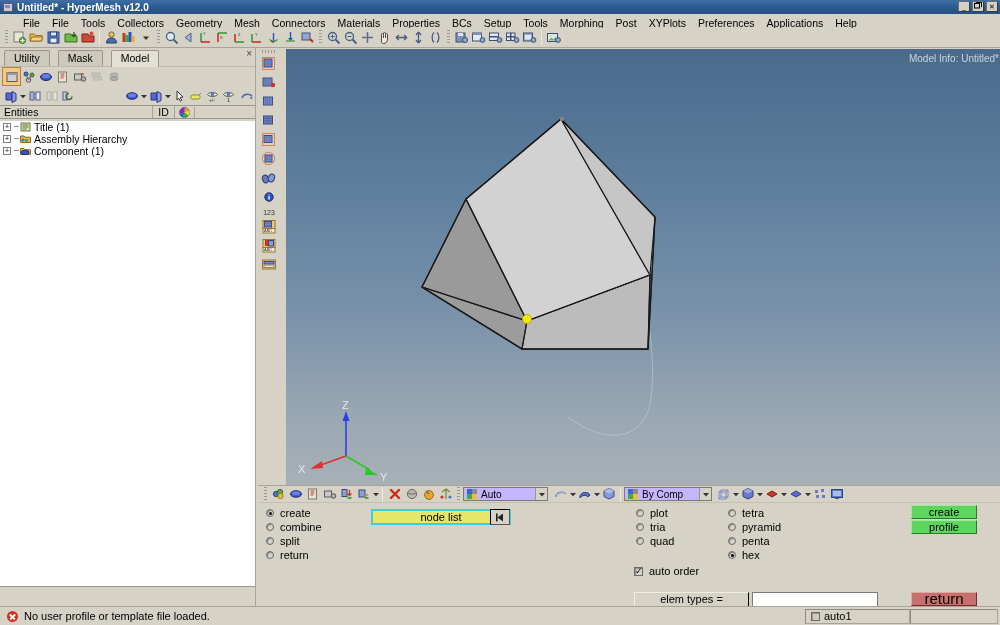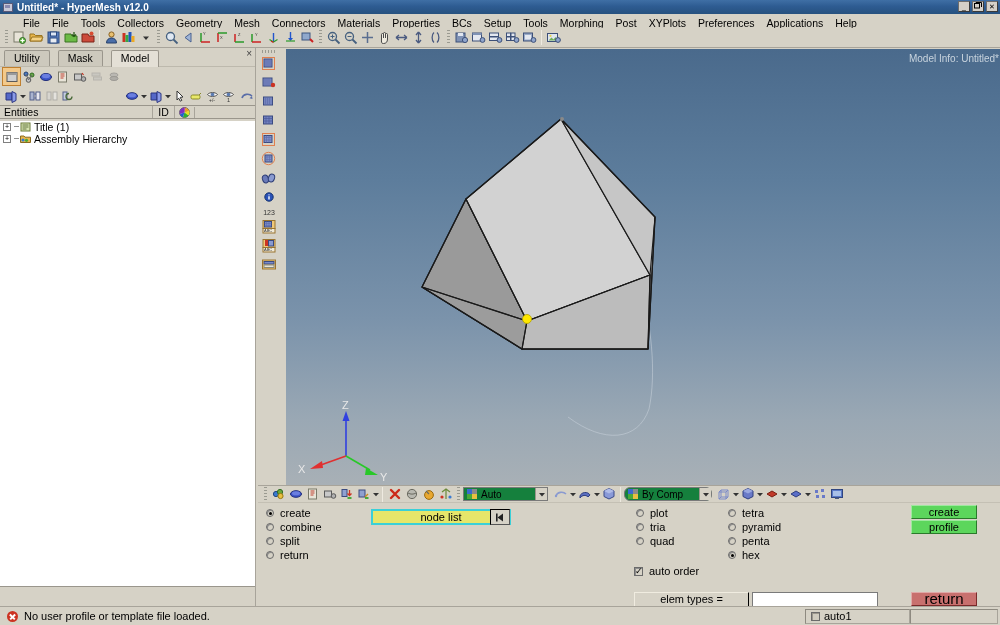--- a/index.html
+++ b/index.html
@@ -121,21 +121,21 @@
   
   .cmdpanel {
     position:absolute; left:258px; top:485px; width:742px; height:121px;
     background:#d6d2c6; border-top:1px solid #a8a49a;
   }
   .cmd-toolbar {
     height:17px; display:flex; align-items:center; padding-left:3px;
     border-bottom:1px solid #c4c0b4;
   }
   .combo {
-    height:14px; border:1px solid #7a7a7a; background:#15803d; display:flex;
+    height:14px; border:1px solid #7a7a7a; background:#c4b5fd; display:flex;
     align-items:center; font-size:10px; padding-left:2px; cursor:pointer;
   }
   .combo .arrow {
     margin-left:auto; width:12px; height:12px; background:#d6d2c6;
     border-left:1px solid #9a968c; display:flex; align-items:center; justify-content:center;
     font-size:6px;
   }
   .radios { position:absolute; }
   .radio-row { display:flex; align-items:center; height:14px; font-size:11px; }
   .radio {
@@ -642,20 +642,31 @@
         <div class="tdash"></div>
         <div class="ticon">
           <svg width="11" height="10" viewBox="0 0 11 10">
             <path d="M.5 8.5V2h3.5l1 1.2h5.5v5.3z" fill="#e8b64c" stroke="#8a6a20"></path>
             <circle cx="3" cy="6" r="1.6" fill="#3a7ad0"></circle>
             <circle cx="6.5" cy="6.3" r="1.6" fill="#4aa83a"></circle>
           </svg>
         </div>
         <div class="tlabel">Assembly Hierarchy</div>
       </div>
+      <div class="trow" style="margin-top:1px;">
+        <div class="expander">+</div>
+        <div class="tdash"></div>
+        <div class="ticon">
+          <svg width="11" height="10" viewBox="0 0 11 10">
+            <path d="M.5 8.5V2.5h3.5l1 1.2h5.5v4.8z" fill="#e8b64c" stroke="#8a6a20"></path>
+            <ellipse cx="5" cy="6.5" rx="4" ry="2.2" fill="#3d54c8" stroke="#1f2c7a"></ellipse>
+          </svg>
+        </div>
+        <div class="tlabel">Component (1)</div>
+      </div>
     </div>
   </div>
 
   <div class="vtoolbar">
     <div class="vgrip"></div>
     <div class="vbtn">
       <svg width="16" height="16" viewBox="0 0 16 16">
         <rect x="1.5" y="1.5" width="12" height="12" fill="none" stroke="#e08050"></rect>
         <rect x="3" y="3" width="8" height="8" fill="#8090c8" stroke="#3a4a80"></rect>
         <path d="M3 5h8M3 7h8M3 9h8M5 3v8M7 3v8M9 3v8" stroke="#5a6aa8" stroke-width=".6"></path>
@@ -893,21 +904,21 @@
       </div>
       <div class="tbtn">
         <svg width="14" height="14" viewBox="0 0 14 14">
           <path d="M7 1.5l5 2.5v5.5l-5 2.5-5-2.5V4z" fill="#8a9ad8" stroke="#3a4a88"></path>
           <path d="M7 1.5l5 2.5-5 2.5-5-2.5z" fill="#b0bce8"></path>
         </svg>
       </div>
 
       <div class="tsep"></div>
 
-      <div class="combo" style="width:88px;border-radius:6px;">
+      <div class="combo" style="width:88px;">
         <span style="display:inline-flex;margin-right:3px;">
           <svg width="12" height="12" viewBox="0 0 12 12">
             <rect x="1" y="1" width="5" height="5" fill="#3a6ad0"></rect>
             <rect x="6" y="1" width="5" height="5" fill="#8a8a8a"></rect>
             <rect x="1" y="6" width="5" height="5" fill="#4aa83a"></rect>
             <rect x="6" y="6" width="5" height="5" fill="#e8c040"></rect>
           </svg>
         </span>
         <span>By Comp</span>
         <span class="arrow">

